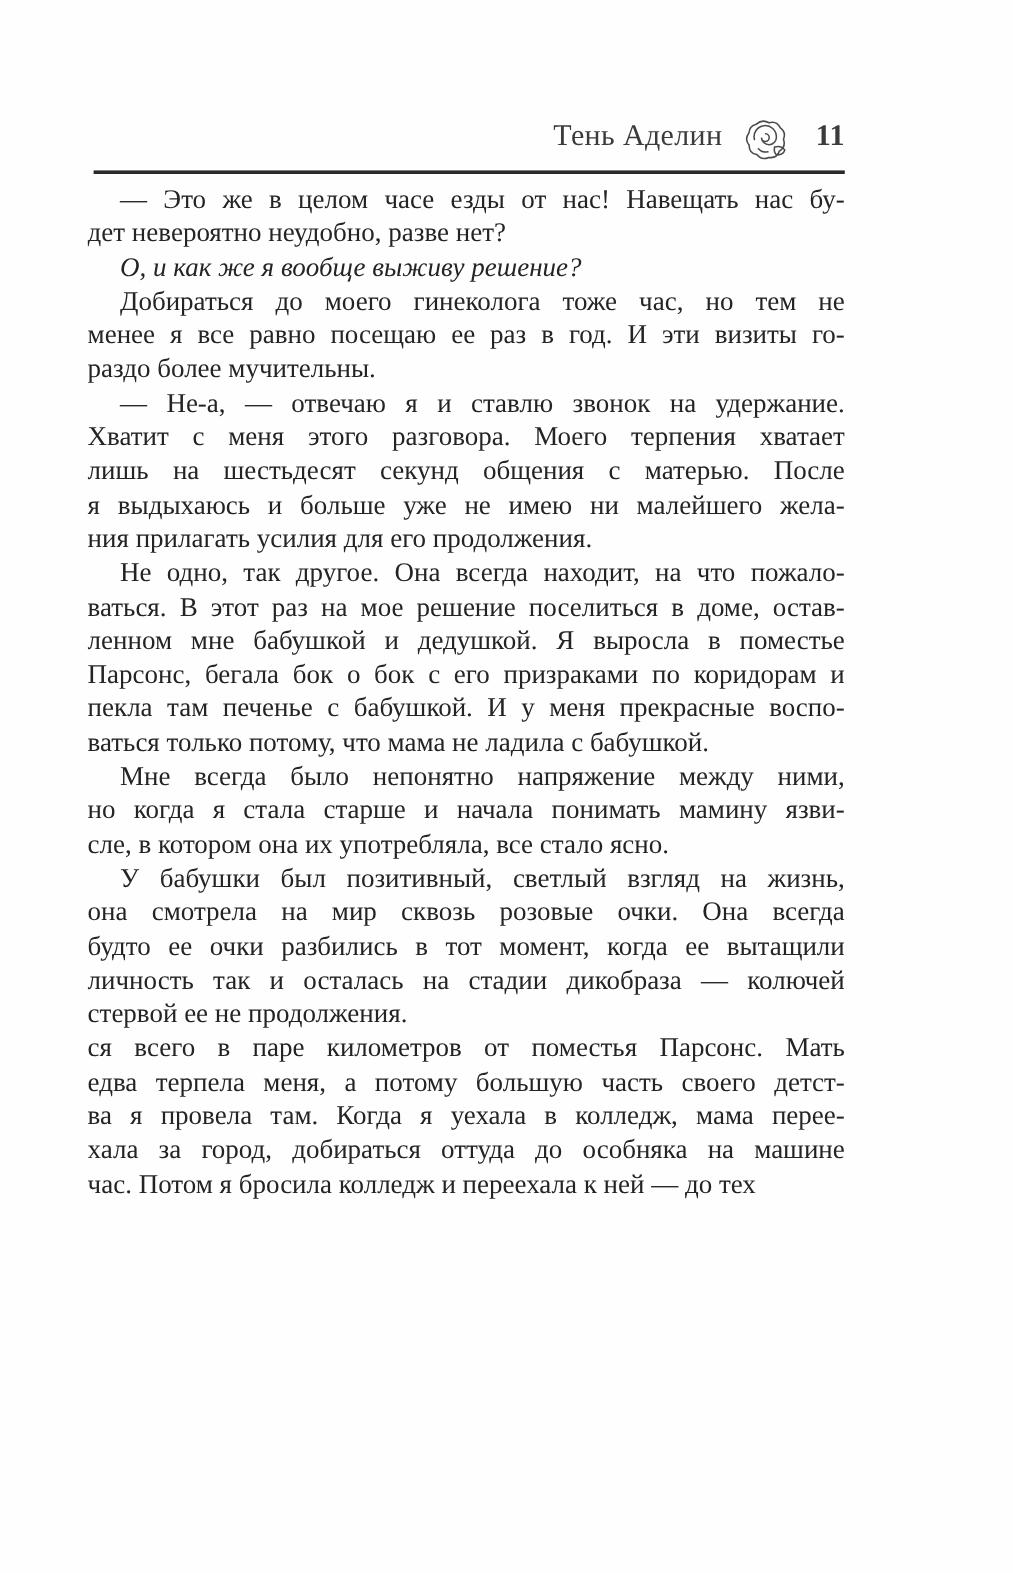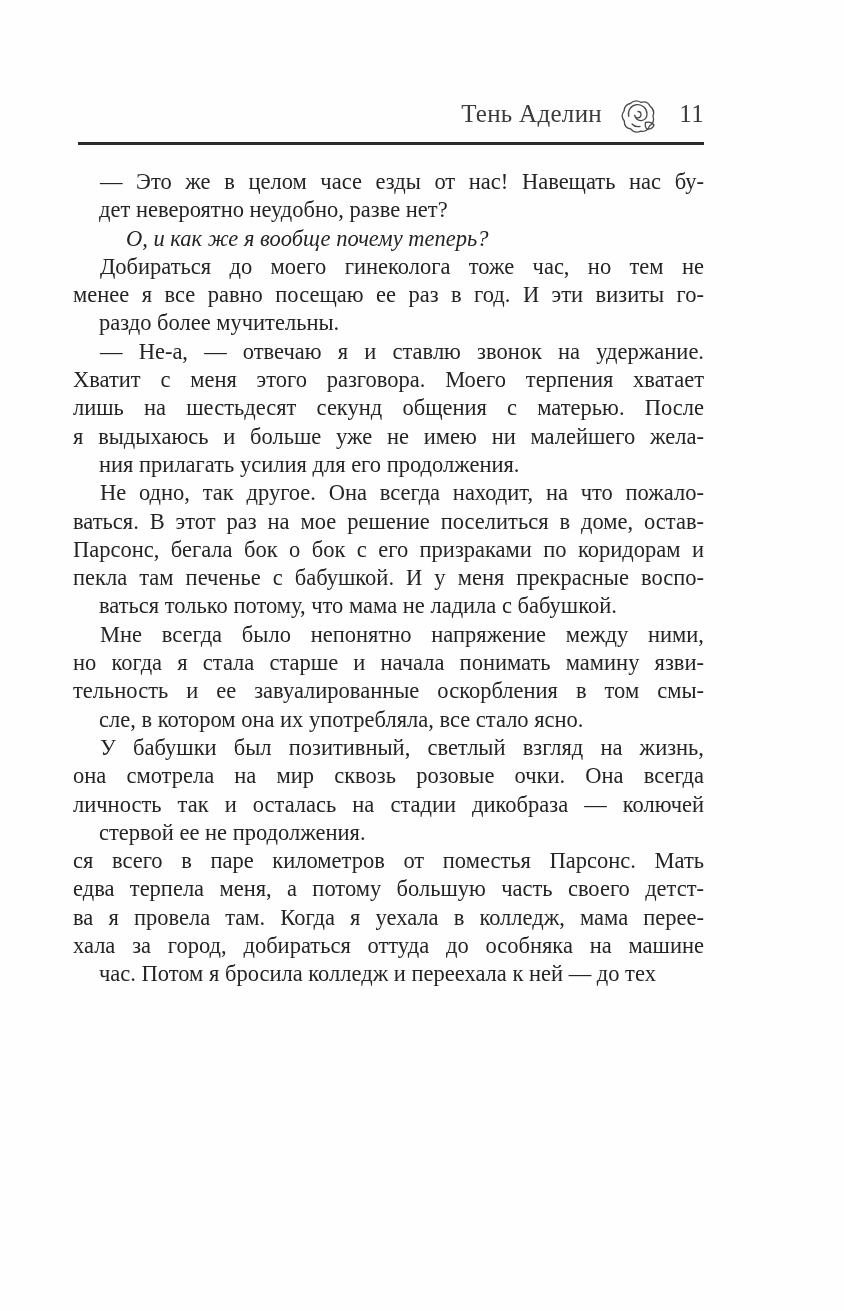--- a/index.html
+++ b/index.html
@@ -40,33 +40,34 @@
   }
   .running-header .rose {
     width: 40px;
     height: 40px;
     margin-right: 16px;
     flex: 0 0 auto;
   }
   .running-header .page-number {
     min-width: 30px;
     text-align: right;
+    font-weight: bold;
   }
   .header-rule {
     position: absolute;
     top: 142px;
     left: 78px;
     width: 626px;
     height: 3px;
     background: #2b2b2b;
   }
   
   .text-body {
     position: absolute;
-    top: 168px;
+    top: 152px;
     left: 73px;
     width: 631px;
     font-size: 22.5px;
     line-height: 28.3px;
     color: #242424;
   }
   .paragraph {
     margin: 0;
     padding: 0;
   }
@@ -78,21 +79,20 @@
     overflow: hidden;
     text-align: justify;
     text-align-last: justify;
   }
   .line.first {
     text-indent: 27px;
   }
   .line.last {
     text-align: left;
     text-align-last: left;
-    margin-left: 26px;
   }
 </style>
 </head>
 <body>
 
 <div class="page">
 
   <div class="running-header">
     <span class="header-title">Тень Аделин</span>
     <svg class="rose" viewBox="0 0 40 40" fill="none" stroke="#4a4a4a" stroke-width="1.3" stroke-linecap="round">
@@ -105,50 +105,51 @@
   </div>
 
   <div class="header-rule"></div>
 
   <div class="text-body" id="text-body">
       <div class="paragraph">
         <div class="line first">— Это же в целом часе езды от нас! Навещать нас бу-</div>
         <div class="line last">дет невероятно неудобно, разве нет?</div>
       </div>
       <div class="paragraph italic">
-        <div class="line first last">О, и как же я вообще почему теперь?</div>
+        <div class="line first last">О, и как же я вообще выживу решение?</div>
       </div>
       <div class="paragraph">
         <div class="line first">Добираться до моего гинеколога тоже час, но тем не</div>
         <div class="line">менее я все равно посещаю ее раз в год. И эти визиты го-</div>
         <div class="line last">раздо более мучительны.</div>
       </div>
       <div class="paragraph">
         <div class="line first">— Не-а, — отвечаю я и ставлю звонок на удержание.</div>
         <div class="line">Хватит с меня этого разговора. Моего терпения хватает</div>
         <div class="line">лишь на шестьдесят секунд общения с матерью. После</div>
         <div class="line">я выдыхаюсь и больше уже не имею ни малейшего жела-</div>
         <div class="line last">ния прилагать усилия для его продолжения.</div>
       </div>
       <div class="paragraph">
         <div class="line first">Не одно, так другое. Она всегда находит, на что пожало-</div>
         <div class="line">ваться. В этот раз на мое решение поселиться в доме, остав-</div>
+        <div class="line">ленном мне бабушкой и дедушкой. Я выросла в поместье</div>
         <div class="line">Парсонс, бегала бок о бок с его призраками по коридорам и</div>
         <div class="line">пекла там печенье с бабушкой. И у меня прекрасные воспо-</div>
         <div class="line last">ваться только потому, что мама не ладила с бабушкой.</div>
       </div>
       <div class="paragraph">
         <div class="line first">Мне всегда было непонятно напряжение между ними,</div>
         <div class="line">но когда я стала старше и начала понимать мамину язви-</div>
-        <div class="line">тельность и ее завуалированные оскорбления в том смы-</div>
         <div class="line last">сле, в котором она их употребляла, все стало ясно.</div>
       </div>
       <div class="paragraph">
         <div class="line first">У бабушки был позитивный, светлый взгляд на жизнь,</div>
         <div class="line">она смотрела на мир сквозь розовые очки. Она всегда</div>
+        <div class="line">будто ее очки разбились в тот момент, когда ее вытащили</div>
         <div class="line">личность так и осталась на стадии дикобраза — колючей</div>
         <div class="line last">стервой ее не продолжения.</div>
       </div>
       <div class="paragraph">
         <div class="line">ся всего в паре километров от поместья Парсонс. Мать</div>
         <div class="line">едва терпела меня, а потому большую часть своего детст-</div>
         <div class="line">ва я провела там. Когда я уехала в колледж, мама перее-</div>
         <div class="line">хала за город, добираться оттуда до особняка на машине</div>
         <div class="line last">час. Потом я бросила колледж и переехала к ней — до тех</div>
       </div>

